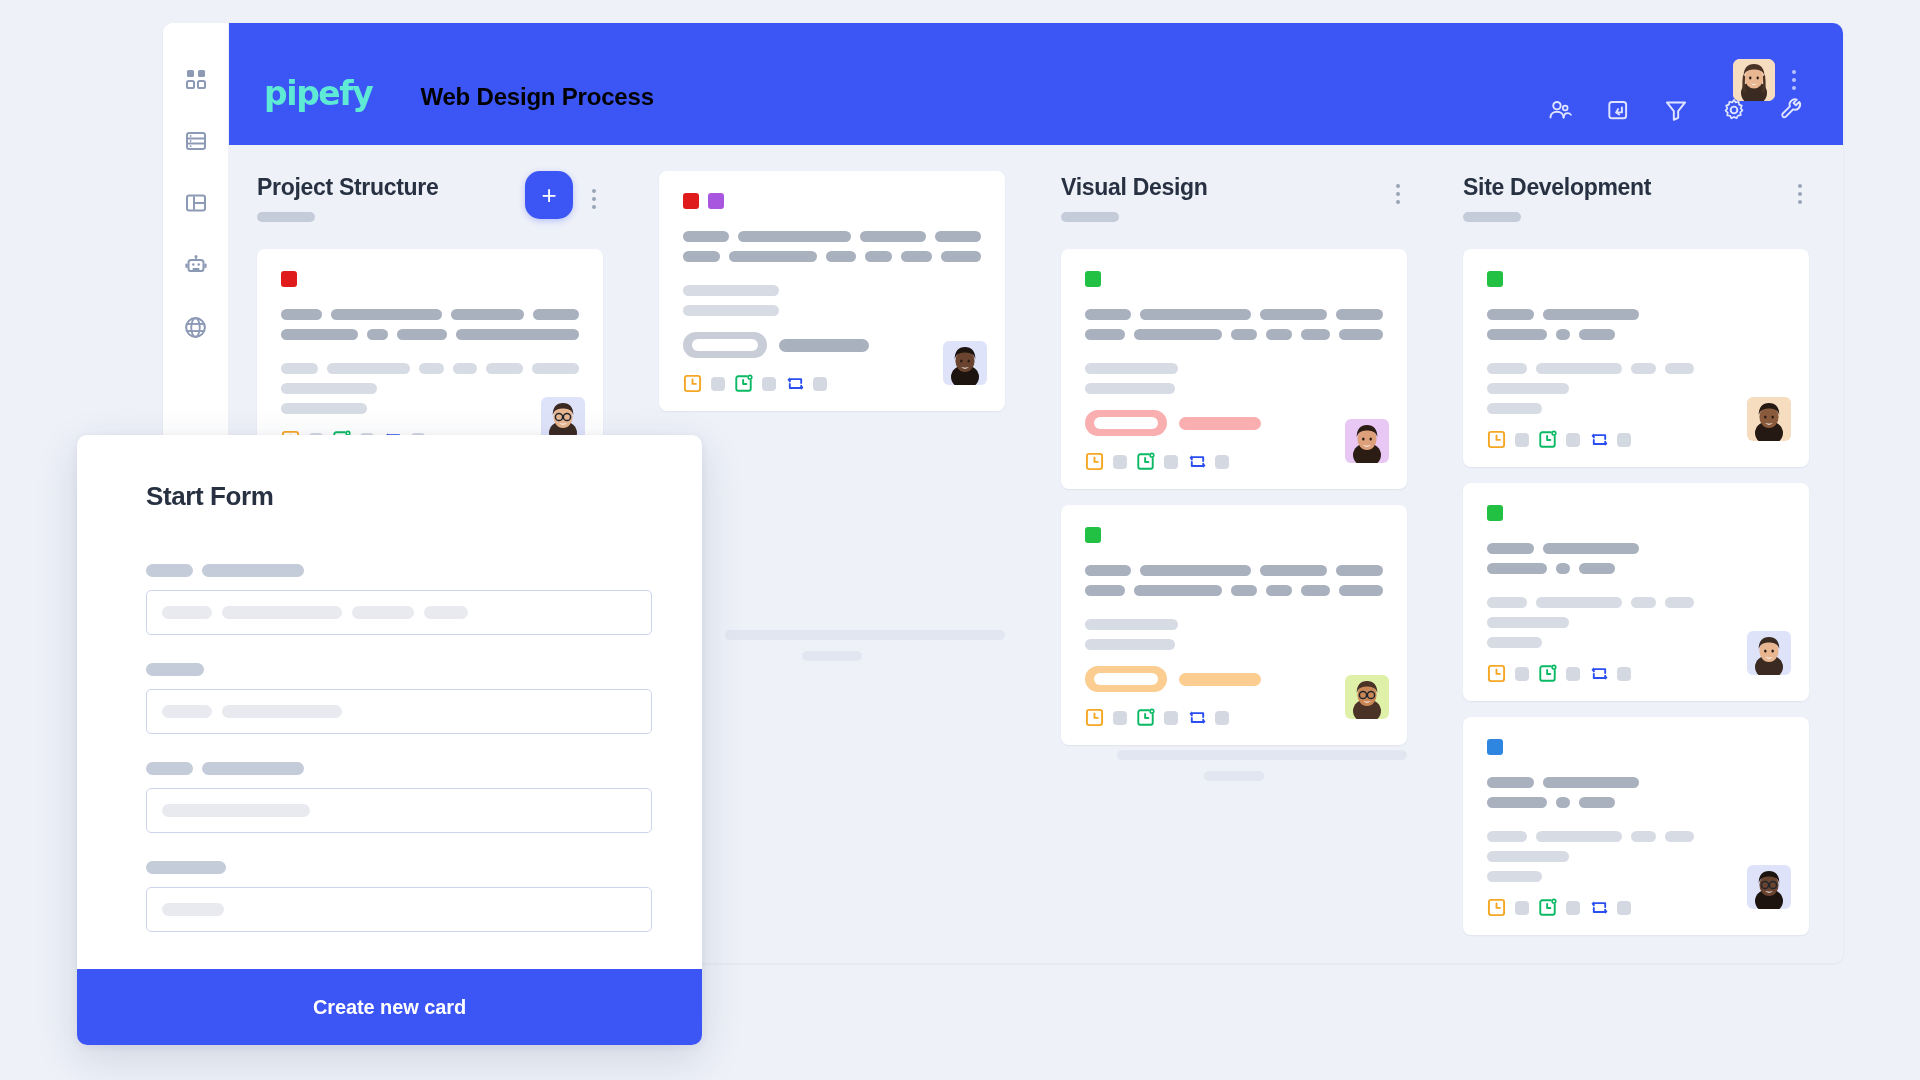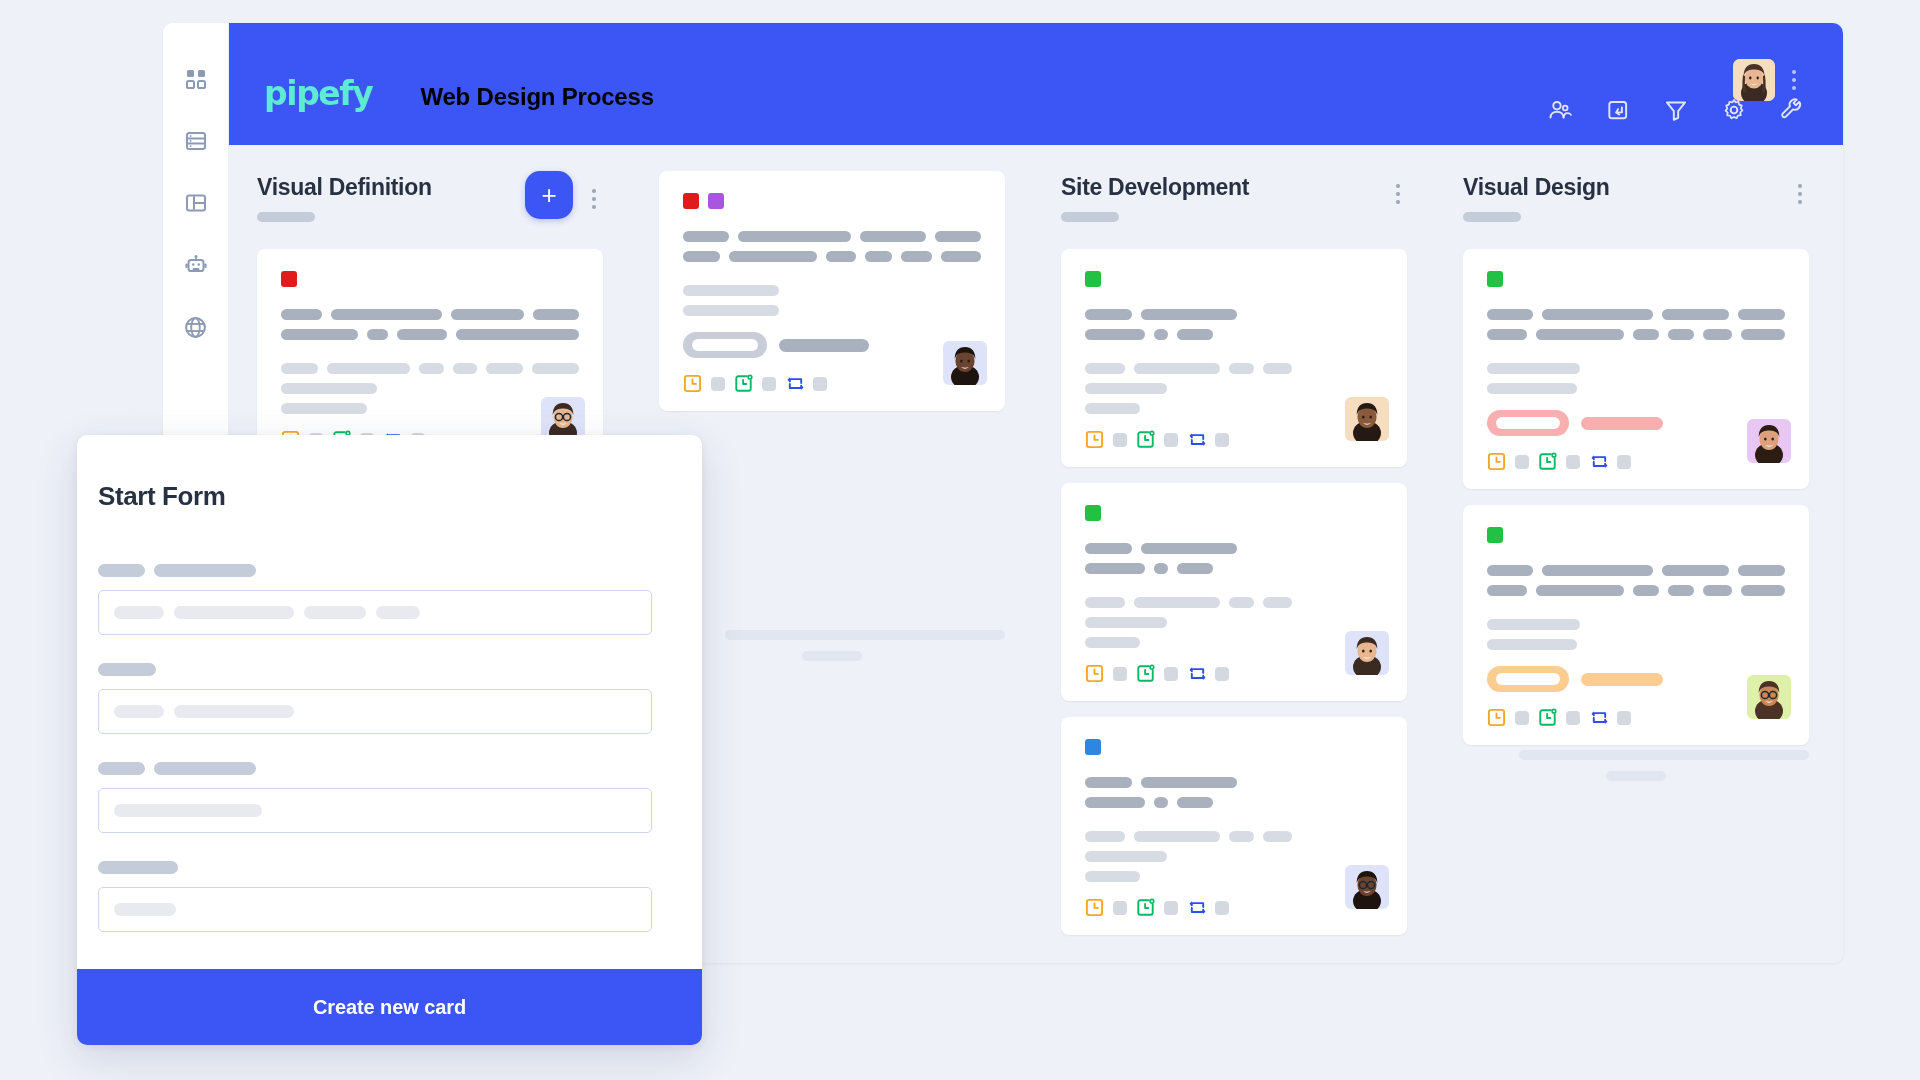--- a/index.html
+++ b/index.html
@@ -180,21 +180,21 @@
   #start-form-modal {
     position: absolute;
     left: 77px; top: 435px;
     width: 625px; height: 610px;
     background: #fff;
     border-radius: 10px;
     box-shadow: 0 14px 44px rgba(36,48,90,.14), 0 2px 8px rgba(36,48,90,.07);
     overflow: hidden;
     display: flex; flex-direction: column;
   }
-  #modal-body { flex: 1; padding: 46px 50px 0 21px; overflow: hidden; }
+  #modal-body { flex: 1; padding: 46px 50px 0 69px; overflow: hidden; }
   #modal-title {
     font-size: 26px; font-weight: 700; color: #273142; letter-spacing: -0.4px;
     margin-bottom: 52px;
   }
   .field { margin-bottom: 28px; }
   .field-label { display: flex; gap: 9px; margin-bottom: 13px; }
   .field-label .bar { background: #c4cbd9; height: 13px; border-radius: 7px; }
   .field-box {
     border: 1px solid #ccd5ec;
     border-radius: 5px;
@@ -335,21 +335,21 @@
             <path d="M19.2 5.2a4.9 4.9 0 0 1-6.3 6.3L6.1 18.3a2 2 0 0 1-2.8-2.8l6.8-6.8A4.9 4.9 0 0 1 16.4 2.4l-3 3 2.2 2.2 3-3c.3.5.5 1 .6 1.6Z" stroke="#dfe5ff" stroke-width="1.8" stroke-linejoin="round"></path>
           </svg>
         </span>
       </div>
     </header>
 
     <section id="board">
         <div class="column">
           <div class="col-head">
             <div class="col-head-left">
-              <div class="col-title">Visual Definition</div>
+              <div class="col-title">Project Structure</div>
               <div class="col-sub"></div>
             </div>
             <div class="col-head-right">
               <button id="add-card-button">+</button>
               <div class="col-kebab">
                 <i></i>
                 <i></i>
                 <i></i>
               </div>
             </div>
@@ -481,20 +481,162 @@
               </svg></div>
           </div>
           <div class="col-fade" style="top: 485px;">
             <span class="fade-bar" style="width: 280px; margin-left: auto; display: block; margin-right: 0px;"></span>
             <span class="fade-bar short"></span>
           </div>
         </div>
         <div class="column">
           <div class="col-head">
             <div class="col-head-left">
+              <div class="col-title">Visual Design</div>
+              <div class="col-sub"></div>
+            </div>
+            <div class="col-head-right">
+              <div class="col-kebab">
+                <i></i>
+                <i></i>
+                <i></i>
+              </div>
+            </div>
+          </div>
+          <div class="card">
+            <div class="labels">
+              <span class="lbl" style="background: rgb(34, 192, 67);"></span>
+            </div>
+            <div class="row dark">
+              <span class="bar" style="width: 51px;"></span>
+              <span class="bar" style="width: 125px;"></span>
+              <span class="bar" style="width: 75px;"></span>
+              <span class="bar" style="width: 52px;"></span>
+            </div>
+            <div class="row dark">
+              <span class="bar" style="width: 48px;"></span>
+              <span class="bar" style="width: 105px;"></span>
+              <span class="bar" style="width: 31px;"></span>
+              <span class="bar" style="width: 31px;"></span>
+              <span class="bar" style="width: 35px;"></span>
+              <span class="bar" style="width: 53px;"></span>
+            </div>
+            <div class="spacer-8"></div>
+            <div class="row light">
+              <span class="bar" style="width: 93px;"></span>
+            </div>
+            <div class="row light">
+              <span class="bar" style="width: 90px;"></span>
+            </div>
+            <div class="pill-group">
+              <div class="pill-outer" style="background: rgb(249, 175, 175);">
+                <span class="pill-inner" style="width: 64px;"></span>
+              </div>
+              <span class="pill-solid" style="background: rgb(249, 175, 175); width: 82px;"></span>
+            </div>
+            <div class="card-footer">
+              <span class="ficon"><svg width="19" height="19" viewBox="0 0 20 20" fill="none">
+                  <rect x="2" y="2" width="16" height="16" rx="2.4" stroke="#f5a623" stroke-width="2"></rect>
+                  <path d="M10 5.8v4.6h3.6" stroke="#f5a623" stroke-width="2" stroke-linecap="round" stroke-linejoin="round"></path>
+                </svg></span>
+              <span class="fdot"></span>
+              <span class="ficon"><svg width="19" height="19" viewBox="0 0 20 20" fill="none">
+                  <path d="M13.6 2.4H4.4A2 2 0 0 0 2.4 4.4v11.2a2 2 0 0 0 2 2h11.2a2 2 0 0 0 2-2V6.6" stroke="#09b963" stroke-width="2" stroke-linecap="round"></path>
+                  <path d="M9.6 6.2v4.4h3.4" stroke="#09b963" stroke-width="2" stroke-linecap="round" stroke-linejoin="round"></path>
+                  <circle cx="16.8" cy="3.4" r="1.9" stroke="#09b963" stroke-width="1.7"></circle>
+                </svg></span>
+              <span class="fdot"></span>
+              <span class="ficon"><svg width="21" height="19" viewBox="0 0 22 20" fill="none">
+                  <path d="M5 7.8V5.4h12v4.2" stroke="#2a4ef0" stroke-width="2" stroke-linecap="round" stroke-linejoin="round"></path>
+                  <path d="M17 12.4v2.4H5v-4.2" stroke="#2a4ef0" stroke-width="2" stroke-linecap="round" stroke-linejoin="round"></path>
+                  <path d="M5 3.4 2.6 6 5 8.6" fill="#2a4ef0"></path>
+                  <path d="M17 16.8l2.4-2.6L17 11.6" fill="#2a4ef0"></path>
+                </svg></span>
+              <span class="fdot"></span>
+            </div>
+            <div class="card-avatar"><svg width="44" height="44" viewBox="0 0 44 44">
+                <rect width="44" height="44" fill="#e8c7f5"></rect>
+                <ellipse cx="22" cy="36" rx="14" ry="12" fill="#2b1c14"></ellipse>
+                <ellipse cx="22" cy="20" rx="9.6" ry="11" fill="#dda07a"></ellipse>
+                <path d="M11.6 18 Q12 6 22 6 Q32 6 32.4 18 Q30.5 11 22 11.5 Q13.5 11 11.6 18Z" fill="#2b1c14"></path>
+                <ellipse cx="18.3" cy="20" rx="1.25" ry="1.5" fill="#2a1c14"></ellipse>
+                <ellipse cx="25.7" cy="20" rx="1.25" ry="1.5" fill="#2a1c14"></ellipse>
+                <path d="M18 26 Q22 29.4 26 26 Q22 27.6 18 26Z" fill="#fff"></path>
+              </svg></div>
+          </div>
+          <div class="card">
+            <div class="labels">
+              <span class="lbl" style="background: rgb(34, 192, 67);"></span>
+            </div>
+            <div class="row dark">
+              <span class="bar" style="width: 51px;"></span>
+              <span class="bar" style="width: 125px;"></span>
+              <span class="bar" style="width: 75px;"></span>
+              <span class="bar" style="width: 52px;"></span>
+            </div>
+            <div class="row dark">
+              <span class="bar" style="width: 48px;"></span>
+              <span class="bar" style="width: 105px;"></span>
+              <span class="bar" style="width: 31px;"></span>
+              <span class="bar" style="width: 31px;"></span>
+              <span class="bar" style="width: 35px;"></span>
+              <span class="bar" style="width: 53px;"></span>
+            </div>
+            <div class="spacer-8"></div>
+            <div class="row light">
+              <span class="bar" style="width: 93px;"></span>
+            </div>
+            <div class="row light">
+              <span class="bar" style="width: 90px;"></span>
+            </div>
+            <div class="pill-group">
+              <div class="pill-outer" style="background: rgb(251, 205, 145);">
+                <span class="pill-inner" style="width: 64px;"></span>
+              </div>
+              <span class="pill-solid" style="background: rgb(251, 205, 145); width: 82px;"></span>
+            </div>
+            <div class="card-footer">
+              <span class="ficon"><svg width="19" height="19" viewBox="0 0 20 20" fill="none">
+                  <rect x="2" y="2" width="16" height="16" rx="2.4" stroke="#f5a623" stroke-width="2"></rect>
+                  <path d="M10 5.8v4.6h3.6" stroke="#f5a623" stroke-width="2" stroke-linecap="round" stroke-linejoin="round"></path>
+                </svg></span>
+              <span class="fdot"></span>
+              <span class="ficon"><svg width="19" height="19" viewBox="0 0 20 20" fill="none">
+                  <path d="M13.6 2.4H4.4A2 2 0 0 0 2.4 4.4v11.2a2 2 0 0 0 2 2h11.2a2 2 0 0 0 2-2V6.6" stroke="#09b963" stroke-width="2" stroke-linecap="round"></path>
+                  <path d="M9.6 6.2v4.4h3.4" stroke="#09b963" stroke-width="2" stroke-linecap="round" stroke-linejoin="round"></path>
+                  <circle cx="16.8" cy="3.4" r="1.9" stroke="#09b963" stroke-width="1.7"></circle>
+                </svg></span>
+              <span class="fdot"></span>
+              <span class="ficon"><svg width="21" height="19" viewBox="0 0 22 20" fill="none">
+                  <path d="M5 7.8V5.4h12v4.2" stroke="#2a4ef0" stroke-width="2" stroke-linecap="round" stroke-linejoin="round"></path>
+                  <path d="M17 12.4v2.4H5v-4.2" stroke="#2a4ef0" stroke-width="2" stroke-linecap="round" stroke-linejoin="round"></path>
+                  <path d="M5 3.4 2.6 6 5 8.6" fill="#2a4ef0"></path>
+                  <path d="M17 16.8l2.4-2.6L17 11.6" fill="#2a4ef0"></path>
+                </svg></span>
+              <span class="fdot"></span>
+            </div>
+            <div class="card-avatar"><svg width="44" height="44" viewBox="0 0 44 44">
+                <rect width="44" height="44" fill="#dff0a8"></rect>
+                <ellipse cx="22" cy="36" rx="14" ry="12" fill="#4a3226"></ellipse>
+                <ellipse cx="22" cy="20" rx="9.6" ry="11" fill="#c98756"></ellipse>
+                <path d="M11.6 18 Q12 6 22 6 Q32 6 32.4 18 Q30.5 11 22 11.5 Q13.5 11 11.6 18Z" fill="#4a3226"></path>
+                <circle cx="18" cy="20" r="3.6" stroke="#20262e" stroke-width="1.5" fill="none"></circle>
+                <circle cx="26" cy="20" r="3.6" stroke="#20262e" stroke-width="1.5" fill="none"></circle>
+                <line x1="21.6" y1="20" x2="22.4" y2="20" stroke="#20262e" stroke-width="1.5"></line>
+                <path d="M18 26 Q22 29.4 26 26 Q22 27.6 18 26Z" fill="#fff"></path>
+              </svg></div>
+          </div>
+          <div class="col-fade" style="top: 605px;">
+            <span class="fade-bar" style="width: 290px; margin-left: auto; display: block; margin-right: 0px;"></span>
+            <span class="fade-bar short"></span>
+          </div>
+        </div>
+        <div class="column">
+          <div class="col-head">
+            <div class="col-head-left">
               <div class="col-title">Site Development</div>
               <div class="col-sub"></div>
             </div>
             <div class="col-head-right">
               <div class="col-kebab">
                 <i></i>
                 <i></i>
                 <i></i>
               </div>
             </div>
@@ -662,162 +804,20 @@
                 <ellipse cx="22" cy="36" rx="14" ry="12" fill="#1d1410"></ellipse>
                 <ellipse cx="22" cy="20" rx="9.6" ry="11" fill="#6b4430"></ellipse>
                 <path d="M11.6 18 Q12 6 22 6 Q32 6 32.4 18 Q30.5 11 22 11.5 Q13.5 11 11.6 18Z" fill="#1d1410"></path>
                 <circle cx="18" cy="20" r="3.6" stroke="#20262e" stroke-width="1.5" fill="none"></circle>
                 <circle cx="26" cy="20" r="3.6" stroke="#20262e" stroke-width="1.5" fill="none"></circle>
                 <line x1="21.6" y1="20" x2="22.4" y2="20" stroke="#20262e" stroke-width="1.5"></line>
                 <path d="M18 26 Q22 29.4 26 26 Q22 27.6 18 26Z" fill="#fff"></path>
               </svg></div>
           </div>
         </div>
-        <div class="column">
-          <div class="col-head">
-            <div class="col-head-left">
-              <div class="col-title">Visual Design</div>
-              <div class="col-sub"></div>
-            </div>
-            <div class="col-head-right">
-              <div class="col-kebab">
-                <i></i>
-                <i></i>
-                <i></i>
-              </div>
-            </div>
-          </div>
-          <div class="card">
-            <div class="labels">
-              <span class="lbl" style="background: rgb(34, 192, 67);"></span>
-            </div>
-            <div class="row dark">
-              <span class="bar" style="width: 51px;"></span>
-              <span class="bar" style="width: 125px;"></span>
-              <span class="bar" style="width: 75px;"></span>
-              <span class="bar" style="width: 52px;"></span>
-            </div>
-            <div class="row dark">
-              <span class="bar" style="width: 48px;"></span>
-              <span class="bar" style="width: 105px;"></span>
-              <span class="bar" style="width: 31px;"></span>
-              <span class="bar" style="width: 31px;"></span>
-              <span class="bar" style="width: 35px;"></span>
-              <span class="bar" style="width: 53px;"></span>
-            </div>
-            <div class="spacer-8"></div>
-            <div class="row light">
-              <span class="bar" style="width: 93px;"></span>
-            </div>
-            <div class="row light">
-              <span class="bar" style="width: 90px;"></span>
-            </div>
-            <div class="pill-group">
-              <div class="pill-outer" style="background: rgb(249, 175, 175);">
-                <span class="pill-inner" style="width: 64px;"></span>
-              </div>
-              <span class="pill-solid" style="background: rgb(249, 175, 175); width: 82px;"></span>
-            </div>
-            <div class="card-footer">
-              <span class="ficon"><svg width="19" height="19" viewBox="0 0 20 20" fill="none">
-                  <rect x="2" y="2" width="16" height="16" rx="2.4" stroke="#f5a623" stroke-width="2"></rect>
-                  <path d="M10 5.8v4.6h3.6" stroke="#f5a623" stroke-width="2" stroke-linecap="round" stroke-linejoin="round"></path>
-                </svg></span>
-              <span class="fdot"></span>
-              <span class="ficon"><svg width="19" height="19" viewBox="0 0 20 20" fill="none">
-                  <path d="M13.6 2.4H4.4A2 2 0 0 0 2.4 4.4v11.2a2 2 0 0 0 2 2h11.2a2 2 0 0 0 2-2V6.6" stroke="#09b963" stroke-width="2" stroke-linecap="round"></path>
-                  <path d="M9.6 6.2v4.4h3.4" stroke="#09b963" stroke-width="2" stroke-linecap="round" stroke-linejoin="round"></path>
-                  <circle cx="16.8" cy="3.4" r="1.9" stroke="#09b963" stroke-width="1.7"></circle>
-                </svg></span>
-              <span class="fdot"></span>
-              <span class="ficon"><svg width="21" height="19" viewBox="0 0 22 20" fill="none">
-                  <path d="M5 7.8V5.4h12v4.2" stroke="#2a4ef0" stroke-width="2" stroke-linecap="round" stroke-linejoin="round"></path>
-                  <path d="M17 12.4v2.4H5v-4.2" stroke="#2a4ef0" stroke-width="2" stroke-linecap="round" stroke-linejoin="round"></path>
-                  <path d="M5 3.4 2.6 6 5 8.6" fill="#2a4ef0"></path>
-                  <path d="M17 16.8l2.4-2.6L17 11.6" fill="#2a4ef0"></path>
-                </svg></span>
-              <span class="fdot"></span>
-            </div>
-            <div class="card-avatar"><svg width="44" height="44" viewBox="0 0 44 44">
-                <rect width="44" height="44" fill="#e8c7f5"></rect>
-                <ellipse cx="22" cy="36" rx="14" ry="12" fill="#2b1c14"></ellipse>
-                <ellipse cx="22" cy="20" rx="9.6" ry="11" fill="#dda07a"></ellipse>
-                <path d="M11.6 18 Q12 6 22 6 Q32 6 32.4 18 Q30.5 11 22 11.5 Q13.5 11 11.6 18Z" fill="#2b1c14"></path>
-                <ellipse cx="18.3" cy="20" rx="1.25" ry="1.5" fill="#2a1c14"></ellipse>
-                <ellipse cx="25.7" cy="20" rx="1.25" ry="1.5" fill="#2a1c14"></ellipse>
-                <path d="M18 26 Q22 29.4 26 26 Q22 27.6 18 26Z" fill="#fff"></path>
-              </svg></div>
-          </div>
-          <div class="card">
-            <div class="labels">
-              <span class="lbl" style="background: rgb(34, 192, 67);"></span>
-            </div>
-            <div class="row dark">
-              <span class="bar" style="width: 51px;"></span>
-              <span class="bar" style="width: 125px;"></span>
-              <span class="bar" style="width: 75px;"></span>
-              <span class="bar" style="width: 52px;"></span>
-            </div>
-            <div class="row dark">
-              <span class="bar" style="width: 48px;"></span>
-              <span class="bar" style="width: 105px;"></span>
-              <span class="bar" style="width: 31px;"></span>
-              <span class="bar" style="width: 31px;"></span>
-              <span class="bar" style="width: 35px;"></span>
-              <span class="bar" style="width: 53px;"></span>
-            </div>
-            <div class="spacer-8"></div>
-            <div class="row light">
-              <span class="bar" style="width: 93px;"></span>
-            </div>
-            <div class="row light">
-              <span class="bar" style="width: 90px;"></span>
-            </div>
-            <div class="pill-group">
-              <div class="pill-outer" style="background: rgb(251, 205, 145);">
-                <span class="pill-inner" style="width: 64px;"></span>
-              </div>
-              <span class="pill-solid" style="background: rgb(251, 205, 145); width: 82px;"></span>
-            </div>
-            <div class="card-footer">
-              <span class="ficon"><svg width="19" height="19" viewBox="0 0 20 20" fill="none">
-                  <rect x="2" y="2" width="16" height="16" rx="2.4" stroke="#f5a623" stroke-width="2"></rect>
-                  <path d="M10 5.8v4.6h3.6" stroke="#f5a623" stroke-width="2" stroke-linecap="round" stroke-linejoin="round"></path>
-                </svg></span>
-              <span class="fdot"></span>
-              <span class="ficon"><svg width="19" height="19" viewBox="0 0 20 20" fill="none">
-                  <path d="M13.6 2.4H4.4A2 2 0 0 0 2.4 4.4v11.2a2 2 0 0 0 2 2h11.2a2 2 0 0 0 2-2V6.6" stroke="#09b963" stroke-width="2" stroke-linecap="round"></path>
-                  <path d="M9.6 6.2v4.4h3.4" stroke="#09b963" stroke-width="2" stroke-linecap="round" stroke-linejoin="round"></path>
-                  <circle cx="16.8" cy="3.4" r="1.9" stroke="#09b963" stroke-width="1.7"></circle>
-                </svg></span>
-              <span class="fdot"></span>
-              <span class="ficon"><svg width="21" height="19" viewBox="0 0 22 20" fill="none">
-                  <path d="M5 7.8V5.4h12v4.2" stroke="#2a4ef0" stroke-width="2" stroke-linecap="round" stroke-linejoin="round"></path>
-                  <path d="M17 12.4v2.4H5v-4.2" stroke="#2a4ef0" stroke-width="2" stroke-linecap="round" stroke-linejoin="round"></path>
-                  <path d="M5 3.4 2.6 6 5 8.6" fill="#2a4ef0"></path>
-                  <path d="M17 16.8l2.4-2.6L17 11.6" fill="#2a4ef0"></path>
-                </svg></span>
-              <span class="fdot"></span>
-            </div>
-            <div class="card-avatar"><svg width="44" height="44" viewBox="0 0 44 44">
-                <rect width="44" height="44" fill="#dff0a8"></rect>
-                <ellipse cx="22" cy="36" rx="14" ry="12" fill="#4a3226"></ellipse>
-                <ellipse cx="22" cy="20" rx="9.6" ry="11" fill="#c98756"></ellipse>
-                <path d="M11.6 18 Q12 6 22 6 Q32 6 32.4 18 Q30.5 11 22 11.5 Q13.5 11 11.6 18Z" fill="#4a3226"></path>
-                <circle cx="18" cy="20" r="3.6" stroke="#20262e" stroke-width="1.5" fill="none"></circle>
-                <circle cx="26" cy="20" r="3.6" stroke="#20262e" stroke-width="1.5" fill="none"></circle>
-                <line x1="21.6" y1="20" x2="22.4" y2="20" stroke="#20262e" stroke-width="1.5"></line>
-                <path d="M18 26 Q22 29.4 26 26 Q22 27.6 18 26Z" fill="#fff"></path>
-              </svg></div>
-          </div>
-          <div class="col-fade" style="top: 605px;">
-            <span class="fade-bar" style="width: 290px; margin-left: auto; display: block; margin-right: 0px;"></span>
-            <span class="fade-bar short"></span>
-          </div>
-        </div>
       </section>
 
   </div>
 </div>
 
 <div id="start-form-modal">
   <div id="modal-body">
     <div id="modal-title">Start Form</div>
     <div id="form-fields">
         <div class="field">

